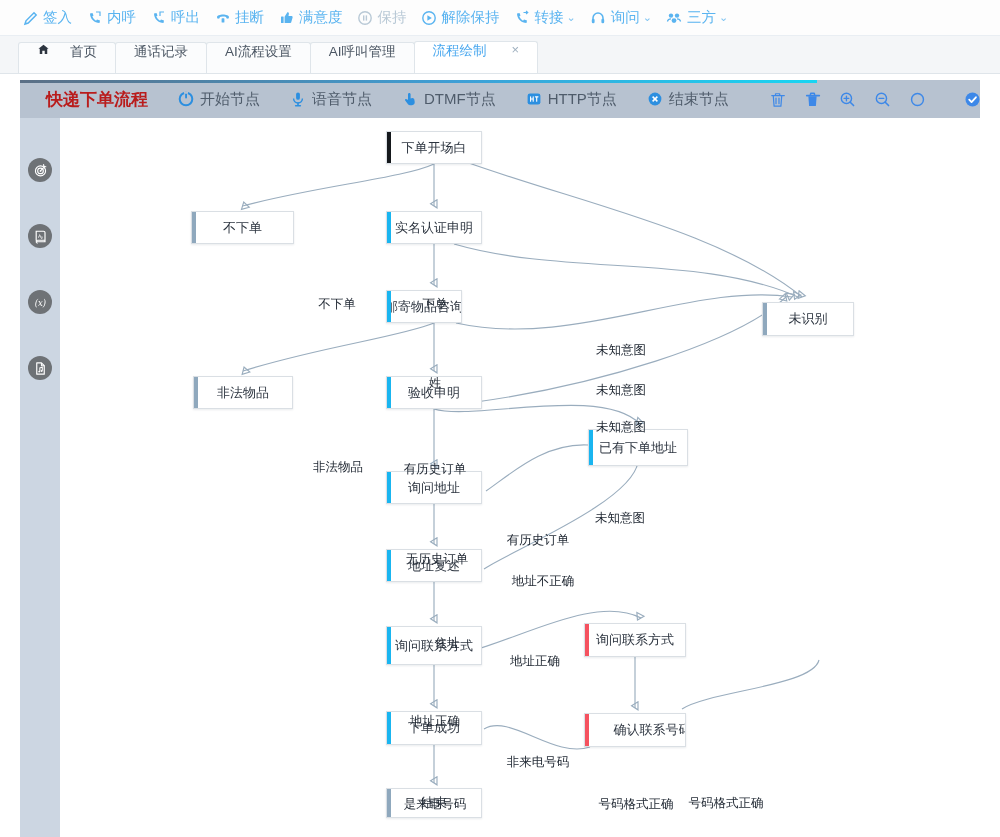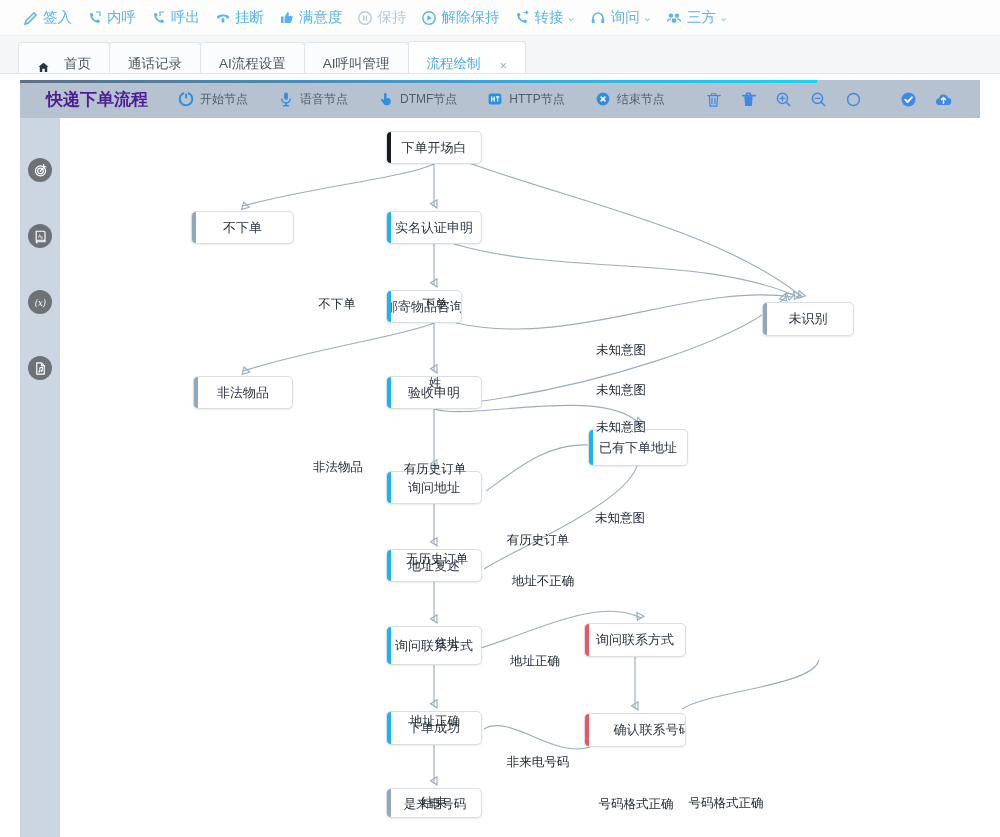--- a/index.html
+++ b/index.html
@@ -38,22 +38,22 @@
   
   #tab-strip {
     position: absolute; left: 0; top: 36px; width: 1000px; height: 38px;
     background: #f4f6f8;
     display: flex; align-items: flex-end;
     padding-left: 18px;
     border-bottom: 1px solid #dfe5ea;
   }
   .tab {
     height: 31px; min-width: 90px;
-    display: flex; align-items: flex-end; justify-content: center;
-    gap: 15px;
+    display: flex; align-items: flex-start; justify-content: center;
+    gap: 21px;
     padding: 0 18px;
     font-size: 13.5px; color: #4b5663;
     background: #fbfcfd;
     border: 1px solid #dfe5ea; border-bottom: none;
     border-radius: 3px 3px 0 0;
     margin-right: -1px;
     cursor: pointer; white-space: nowrap;
   }
   .tab.active { background: #ffffff; color: #4aa8ef; height: 32px; }
   .tab .tclose { font-size: 13px; color: #9fb0bf; margin-left: 4px; }
@@ -64,26 +64,26 @@
     position: absolute; left: 20px; top: 80px; width: 960px; height: 38px;
     background: #b7c2d0;
     display: flex; align-items: center;
     overflow: hidden;
   }
   #progress-line {
     position: absolute; left: 0; top: 0; height: 3px; width: 83%;
     background: linear-gradient(90deg, #5b6f85 0%, #3e9fd6 55%, #19d5f2 100%);
   }
   #flow-title {
-    font-size: 17px; font-weight: bold; color: #4c1d95;
+    font-size: 17px; font-weight: bold; color: #b91c1c;
     margin-left: 26px; margin-right: 30px; white-space: nowrap;
   }
   .node-btn {
     display: flex; align-items: center; gap: 6px;
-    font-size: 12px; color: #4f5c6b;
+    font-size: 15px; color: #4f5c6b;
     margin-right: 30px; white-space: nowrap; cursor: pointer;
   }
   .node-btn .nb-ico { width: 16px; height: 16px; display: block; }
   #tool-icons { display: flex; align-items: center; margin-left: 10px; }
   .tool-ico { width: 17px; height: 17px; margin-right: 18px; cursor: pointer; display:block; }
   #tool-icons .gap { margin-right: 38px; }
 
   
   #work-area {
     position: absolute; left: 20px; top: 118px; width: 980px; height: 719px;
@@ -105,21 +105,21 @@
   #canvas {
     position: absolute; left: 40px; top: 0; width: 940px; height: 719px;
     background: #ffffff; overflow: hidden;
   }
   #edge-layer { position: absolute; left: 0; top: 0; width: 940px; height: 719px; }
 
   .fnode {
     position: absolute;
     background: #ffffff;
     border: 1px solid #dadfe4;
-    border-radius: 5px;
+    border-radius: 0;
     box-shadow: 0 1px 2px rgba(40,60,80,0.10);
     display: flex; align-items: center; justify-content: center;
     font-size: 13px; color: #2d3540;
     overflow: hidden;
     cursor: pointer;
     white-space: nowrap;
   }
   .fnode::before {
     content: ""; position: absolute; left: 0; top: 0; bottom: 0; width: 4px;
   }

